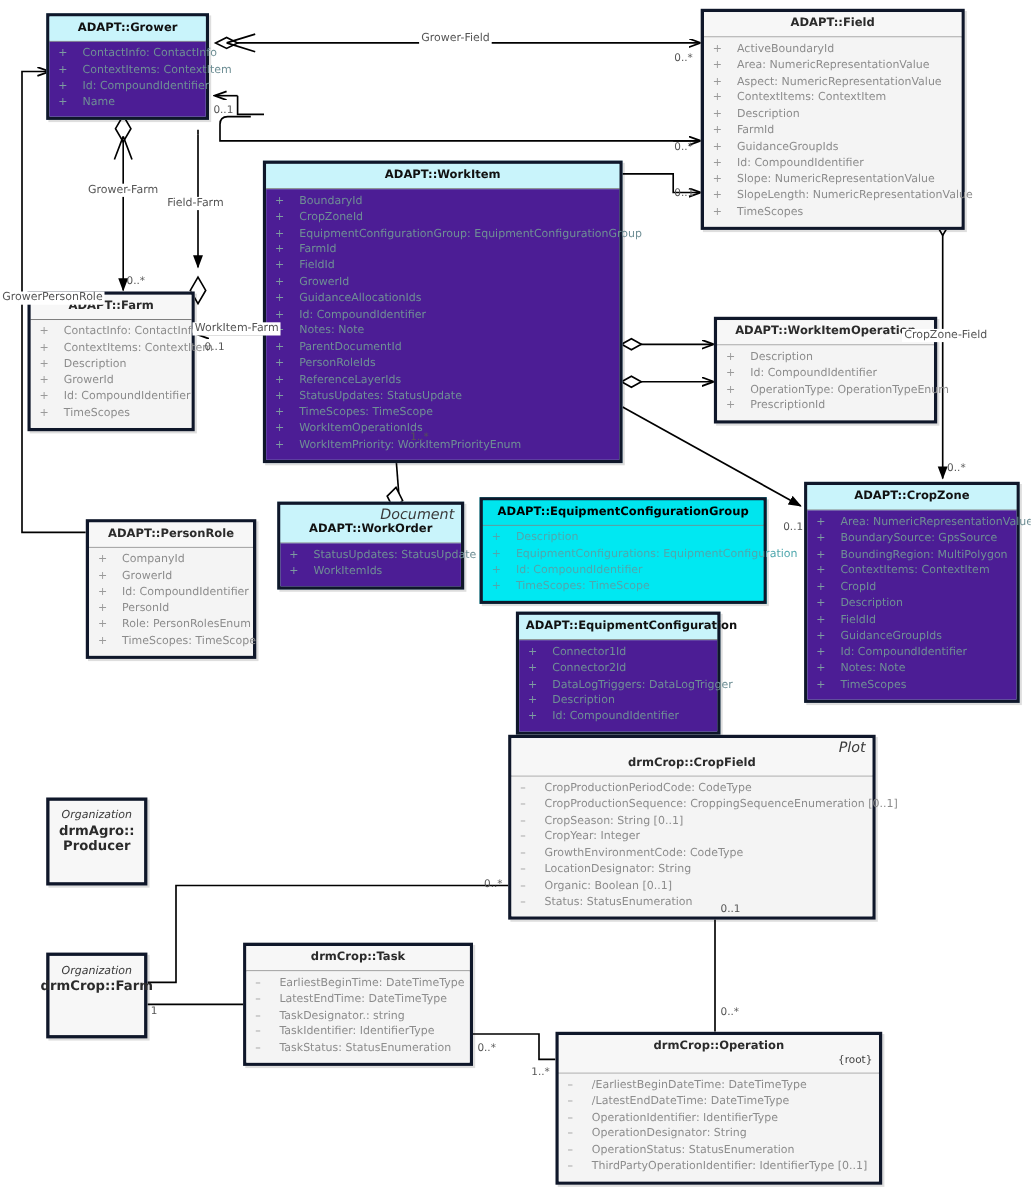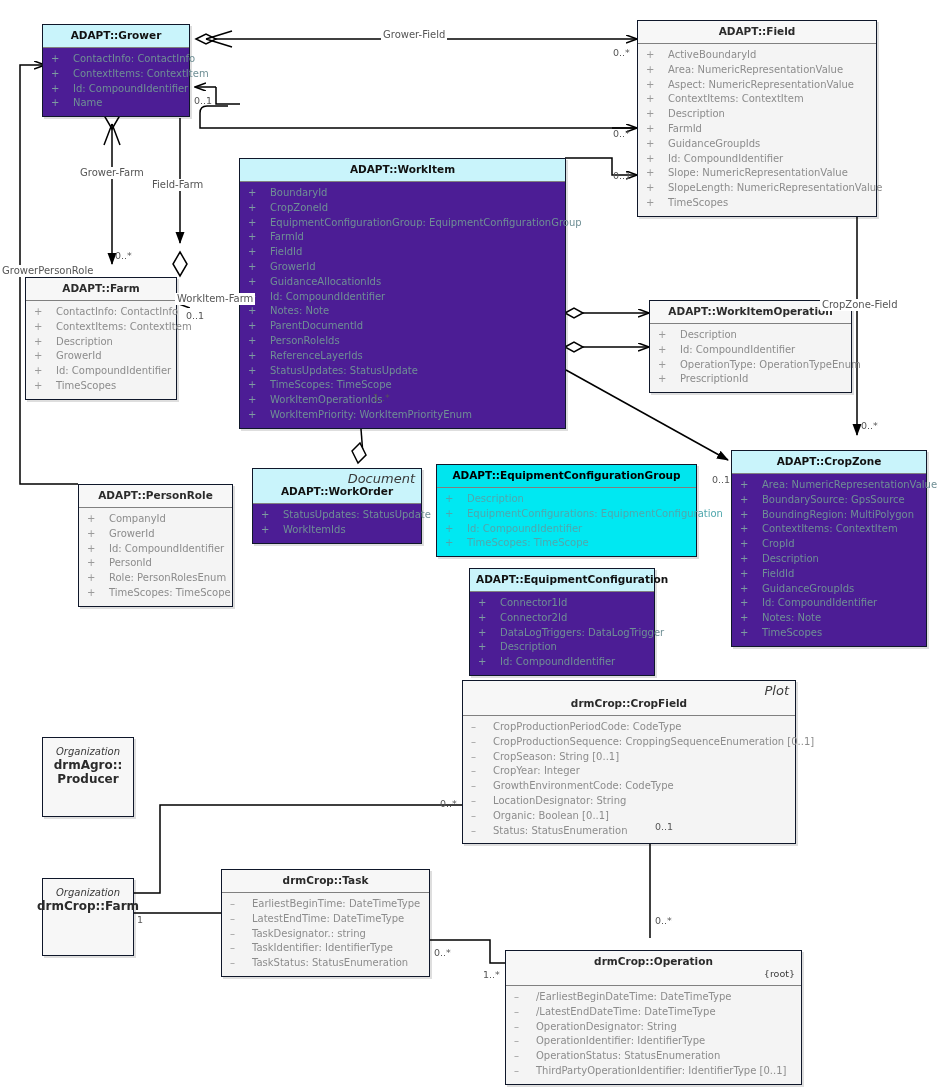--- a/index.html
+++ b/index.html
@@ -3,22 +3,22 @@
 <meta charset="utf-8">
 <style>
   html,body{margin:0;padding:0;background:#ffffff;}
   body{width:937px;height:1088px;position:relative;
        font-family:"DejaVu Sans","Liberation Sans",sans-serif;
        -webkit-font-smoothing:antialiased;}
   #canvas{position:absolute;left:0;top:0;width:937px;height:1088px;overflow:hidden;}
   svg.wires{position:absolute;left:0;top:0;width:937px;height:1088px;pointer-events:none;}
 
   
-  .cls{position:absolute;box-sizing:border-box;border:1px solid #0f172a;
-       box-shadow:2px 2px 0 rgba(0,0,0,0.13);background:#fafafa;margin-top:12px;}
+  .cls{position:absolute;box-sizing:border-box;border:3px solid #0f172a;
+       box-shadow:2px 2px 0 rgba(0,0,0,0.13);background:#fafafa;}
   .cls .hdr{position:relative;padding:4px 6px 5px 6px;text-align:center;
             font-size:10.5px;font-weight:bold;color:#2b2b2b;line-height:13px;}
   .cls .stereo{display:block;text-align:right;font-style:italic;font-weight:normal;
                font-size:13px;color:#3a3a3a;line-height:12px;}
   .cls .rootmark{display:block;text-align:right;font-style:normal;font-weight:normal;
                font-size:9.5px;color:#3a3a3a;line-height:12px;}
   .cls .sep{height:1px;background:#808080;}
   .cls .attrs{padding:4px 2px 5px 2px;}
   .cls .attr{font-size:10px;line-height:14.8px;color:#8c8c8c;white-space:nowrap;
              padding-left:6px;}
@@ -298,22 +298,22 @@
 
   <div class="cls grey" style="left:505px;top:938px;width:297px;">
     <div class="hdr">
       <span>drmCrop::Operation</span>
       <span class="rootmark">{root}</span>
     </div>
     <div class="sep"></div>
     <div class="attrs">
       <div class="attr"><span class="vis">–</span><span>/EarliestBeginDateTime: DateTimeType</span></div>
       <div class="attr"><span class="vis">–</span><span>/LatestEndDateTime: DateTimeType</span></div>
+      <div class="attr"><span class="vis">–</span><span>OperationIdentifier: IdentifierType</span></div>
       <div class="attr"><span class="vis">–</span><span>OperationDesignator: String</span></div>
-      <div class="attr"><span class="vis">–</span><span>OperationIdentifier: IdentifierType</span></div>
       <div class="attr"><span class="vis">–</span><span>OperationStatus: StatusEnumeration</span></div>
       <div class="attr"><span class="vis">–</span><span>ThirdPartyOperationIdentifier: IdentifierType [0..1]</span></div>
     </div>
   </div>
 
   <div class="cls simple" style="left:42px;top:725px;width:92px;height:80px;">
     <div class="body">
       <span class="stereo2">Organization</span>
       <span class="nm">drmAgro::</span>
       <span class="nm">Producer</span>

